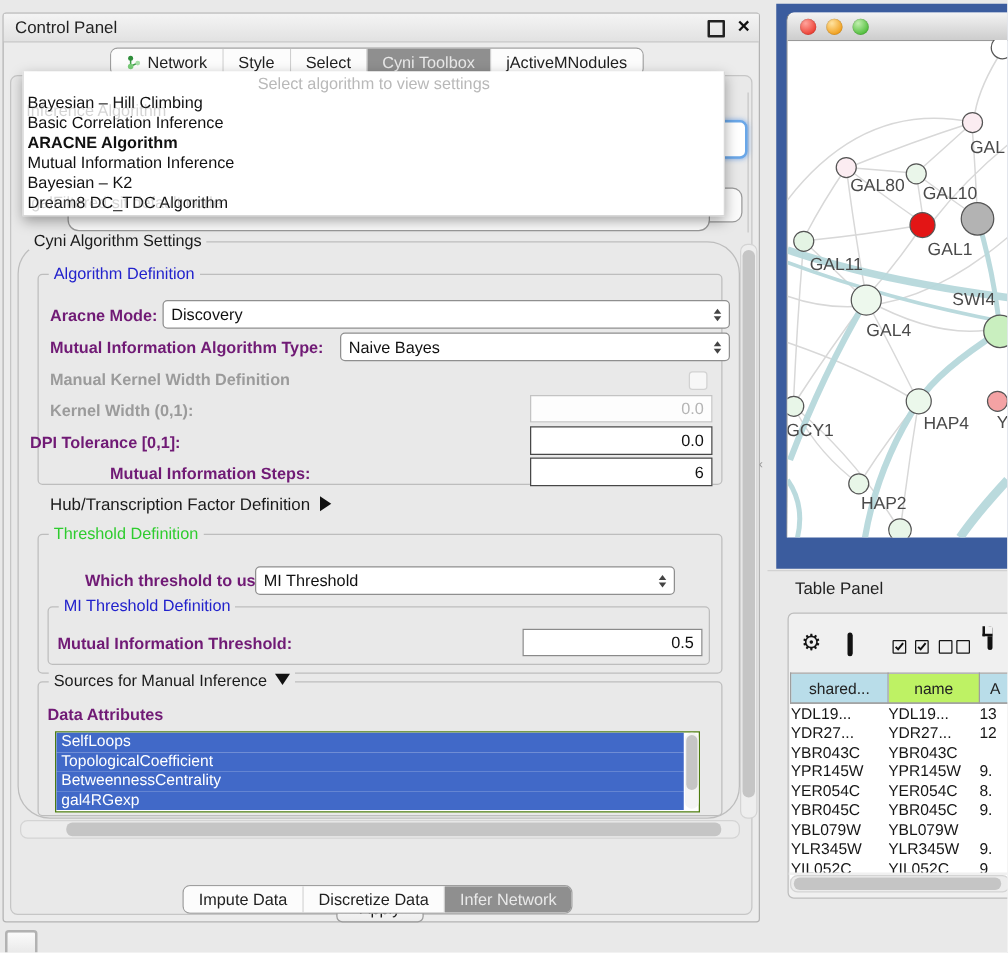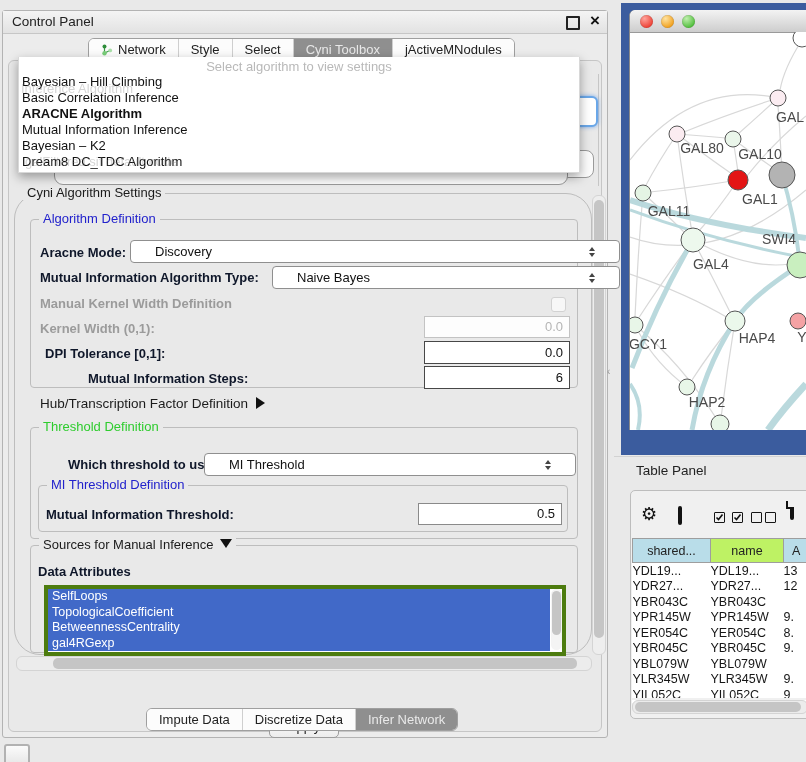--- a/index.html
+++ b/index.html
@@ -24,40 +24,40 @@
          box-shadow:0 4px 10px rgba(0,0,0,.35);z-index:5;}
   .dd-prompt{text-align:center;color:#b9b9b9;font-size:13px;padding-top:2px;}
   .dd-item{height:16px;line-height:16px;padding-left:3px;font-size:13px;color:#111;white-space:nowrap;}
   .dd-item.bold{font-weight:bold;}
   .ghost{position:absolute;color:#808080;opacity:.33;font-size:13px;pointer-events:none;white-space:nowrap;}
   
   .fs{position:absolute;border:1px solid #bdbdbd;border-radius:4px;}
   .fs>.leg{position:absolute;top:-9px;left:8px;background:#e9e9e9;padding:0 4px;font-size:13px;white-space:nowrap;}
   .leg.blue{color:#2222cc;}
   .leg.green{color:#2ecc2e;}
-  .lbl{position:absolute;font-size:13px;color:#0f172a;white-space:nowrap;}
+  .lbl{position:absolute;font-size:13px;color:#701a75;white-space:nowrap;}
   .lbl.b{font-weight:bold;}
   .lbl.dis{color:#9b9b9b;font-weight:bold;}
   
   .combo{position:absolute;display:flex;align-items:center;background:#fff;border:1px solid #8f8f8f;
-         border-radius:4px;padding:0 24px;font-size:13px;color:#111;}
+         border-radius:4px;padding:0 6px;font-size:13px;color:#111;}
   .combo .val{flex:1;white-space:nowrap;overflow:hidden;}
   .stp{display:flex;flex-direction:column;gap:2px;margin-left:4px;}
   .stp i{display:block;width:0;height:0;border-left:3.5px solid transparent;border-right:3.5px solid transparent;}
   .stp .up{border-bottom:4.5px solid #444;}
   .stp .dn{border-top:4.5px solid #444;}
   
   .tfield{position:absolute;background:#fff;border:1px solid #474747;text-align:right;
           font-size:13px;line-height:19px;padding:0 6px;color:#111;}
   .tfield.dis{border:1px solid #c3c3c3;color:#b5b5b5;background:#fdfdfd;}
   .cbx-dis{position:absolute;width:13px;height:13px;border:1px solid #d2d2d2;border-radius:3px;background:#f7f7f7;}
   .tri-r{display:inline-block;width:0;height:0;border-top:6px solid transparent;border-bottom:6px solid transparent;border-left:9px solid #111;margin-left:8px;vertical-align:-1px;}
   .tri-d{display:inline-block;width:0;height:0;border-left:6px solid transparent;border-right:6px solid transparent;border-top:9px solid #111;margin-left:6px;vertical-align:1px;}
   
-  .list{position:absolute;background:#fff;border:4px solid #4d7c0f;overflow:hidden;}
+  .list{position:absolute;background:#fff;border:1px solid #4d7c0f;overflow:hidden;}
   .attr-item{height:15.5px;line-height:15.5px;padding-left:4px;font-size:12.5px;
              background:var(--selection-blue);color:#fff;width:calc(100% - 12px);box-sizing:border-box;}
   
   .sbv{position:absolute;background:#eeeeee;border:1px solid #d4d4d4;border-radius:6px;}
   .sbv .th{position:absolute;left:1px;right:1px;background:#c5c5c5;border-radius:5px;}
   .sbh{position:absolute;background:#ececec;border:1px solid #d4d4d4;border-radius:6px;}
   .sbh .th{position:absolute;top:1px;bottom:1px;background:#c5c5c5;border-radius:5px;}
   
   .btn{position:absolute;display:flex;align-items:center;justify-content:center;
        background:linear-gradient(#ffffff,#ececec);border:1px solid #9c9c9c;border-radius:5px;
@@ -183,21 +183,21 @@
     <span class="val">Naive Bayes</span>
     <span class="stp">
         <i class="up"></i>
         <i class="dn"></i>
       </span>
   </div>
   <span class="lbl dis abs" style="left:40px;top:296px;">Manual Kernel Width Definition</span>
   <span class="cbx-dis abs" style="left:551px;top:297px;"></span>
   <span class="lbl dis abs" style="left:40px;top:321px;">Kernel Width (0,1):</span>
   <div class="tfield dis" style="left:424px;top:316px;width:132px;height:20px;">0.0</div>
-  <span class="lbl b abs" style="left:45px;top:346px;">DPI Tolerance [0,1]:</span>
+  <span class="lbl b abs" style="left:24px;top:346px;">DPI Tolerance [0,1]:</span>
   <div class="tfield" style="left:424px;top:341px;width:132px;height:21px;line-height:21px;">0.0</div>
   <span class="lbl b abs" style="left:40px;top:371px;padding-left:48px;">Mutual Information Steps:</span>
   <div class="tfield" style="left:424px;top:366px;width:132px;height:21px;line-height:21px;">6</div>
 
   
   <div class="abs" style="left:40px;top:396px;font-size:13.5px;">
     <span>Hub/Transcription Factor Definition</span><span class="tri-r"></span>
   </div>
 
   

